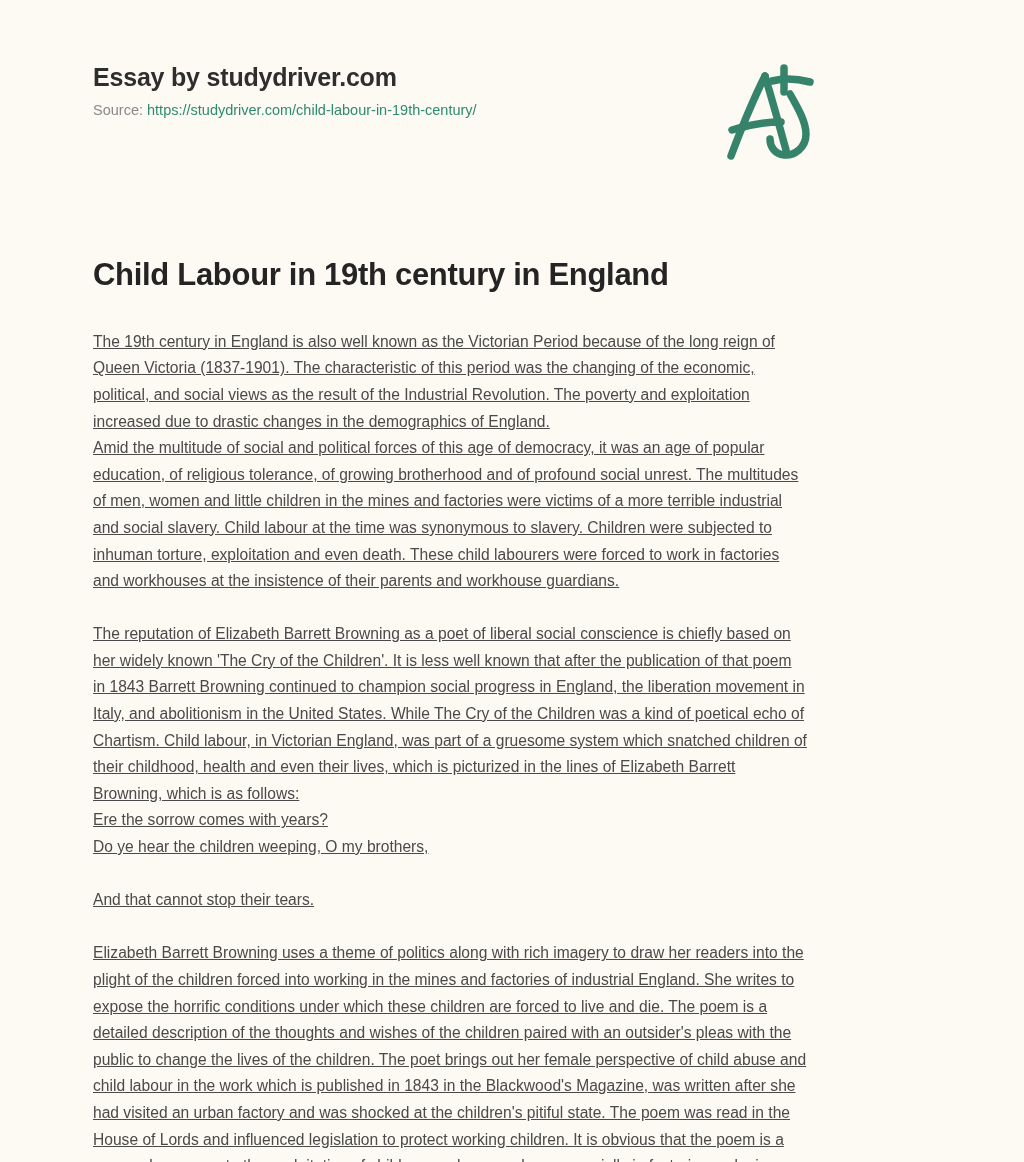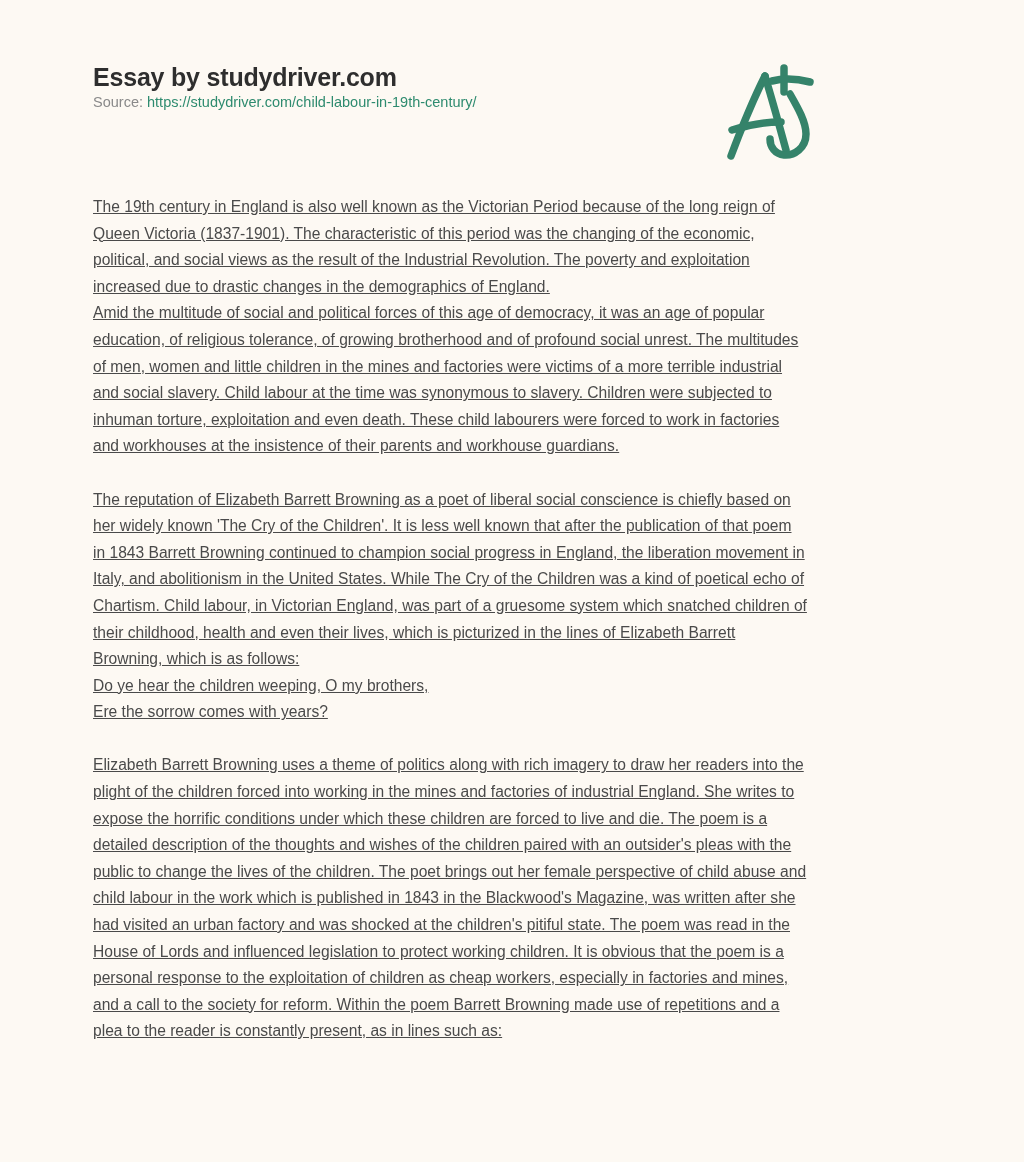--- a/index.html
+++ b/index.html
@@ -37,21 +37,21 @@
   .brand-title {
     font-size: 25px;
     font-weight: bold;
     color: #2e2e2e;
     letter-spacing: -0.2px;
     line-height: 1.2;
     margin: 0;
   }
 
   .source-line {
-    margin-top: 2px;
+    margin-top: 10px;
     font-size: 14.5px;
     line-height: 1.2;
     color: #8a8a8a;
     white-space: nowrap;
   }
   .source-label {
     color: #8a8a8a;
   }
   .source-url {
     color: #2e8b6f;
@@ -134,35 +134,37 @@
           <path d="M66 32 L 66 8"></path>
           <path d="M54 21 C 66 18, 80 19, 92 22"></path>
           <path d="M72 34 C 80 48, 88 62, 88 74 C 88 88, 76 96, 66 95 C 57 94, 52 87, 52 79"></path>
         </g>
       </svg>
     </div>
   </div>
 
   <div class="article">
 
+    <h1 class="doc-title">Child Labour in 19th century in England</h1>
 
     <div class="body-copy">
 
       <p>The 19th century in England is also well known as the Victorian Period because of the long reign of Queen Victoria (1837-1901). The characteristic of this period was the changing of the economic, political, and social views as the result of the Industrial Revolution. The poverty and exploitation increased due to drastic changes in the demographics of England.</p>
 
       <p>Amid the multitude of social and political forces of this age of democracy, it was an age of popular education, of religious tolerance, of growing brotherhood and of profound social unrest. The multitudes of men, women and little children in the mines and factories were victims of a more terrible industrial and social slavery. Child labour at the time was synonymous to slavery. Children were subjected to inhuman torture, exploitation and even death. These child labourers were forced to work in factories and workhouses at the insistence of their parents and workhouse guardians.</p>
 
       <p class="spaced">The reputation of Elizabeth Barrett Browning as a poet of liberal social conscience is chiefly based on her widely known 'The Cry of the Children'. It is less well known that after the publication of that poem in 1843 Barrett Browning continued to champion social progress in England, the liberation movement in Italy, and abolitionism in the United States. While The Cry of the Children was a kind of poetical echo of Chartism. Child labour, in Victorian England, was part of a gruesome system which snatched children of their childhood, health and even their lives, which is picturized in the lines of Elizabeth Barrett Browning, which is as follows:</p>
 
       <p class="verse">
+        <span class="verse-line">Ere the sorrow comes with years?</span>
         <span class="verse-line">Do ye hear the children weeping, O my brothers,</span>
-        <span class="verse-line">Ere the sorrow comes with years?</span>
       </p>
 
       <p class="verse spaced">
+        <span class="verse-line">And that cannot stop their tears.</span>
       </p>
 
       <p class="spaced">Elizabeth Barrett Browning uses a theme of politics along with rich imagery to draw her readers into the plight of the children forced into working in the mines and factories of industrial England. She writes to expose the horrific conditions under which these children are forced to live and die. The poem is a detailed description of the thoughts and wishes of the children paired with an outsider's pleas with the public to change the lives of the children. The poet brings out her female perspective of child abuse and child labour in the work which is published in 1843 in the Blackwood's Magazine, was written after she had visited an urban factory and was shocked at the children's pitiful state. The poem was read in the House of Lords and influenced legislation to protect working children. It is obvious that the poem is a personal response to the exploitation of children as cheap workers, especially in factories and mines, and a call to the society for reform. Within the poem Barrett Browning made use of repetitions and a plea to the reader is constantly present, as in lines such as:</p>
 
     </div>
   </div>
 
 </div>
 
 </body></html>

